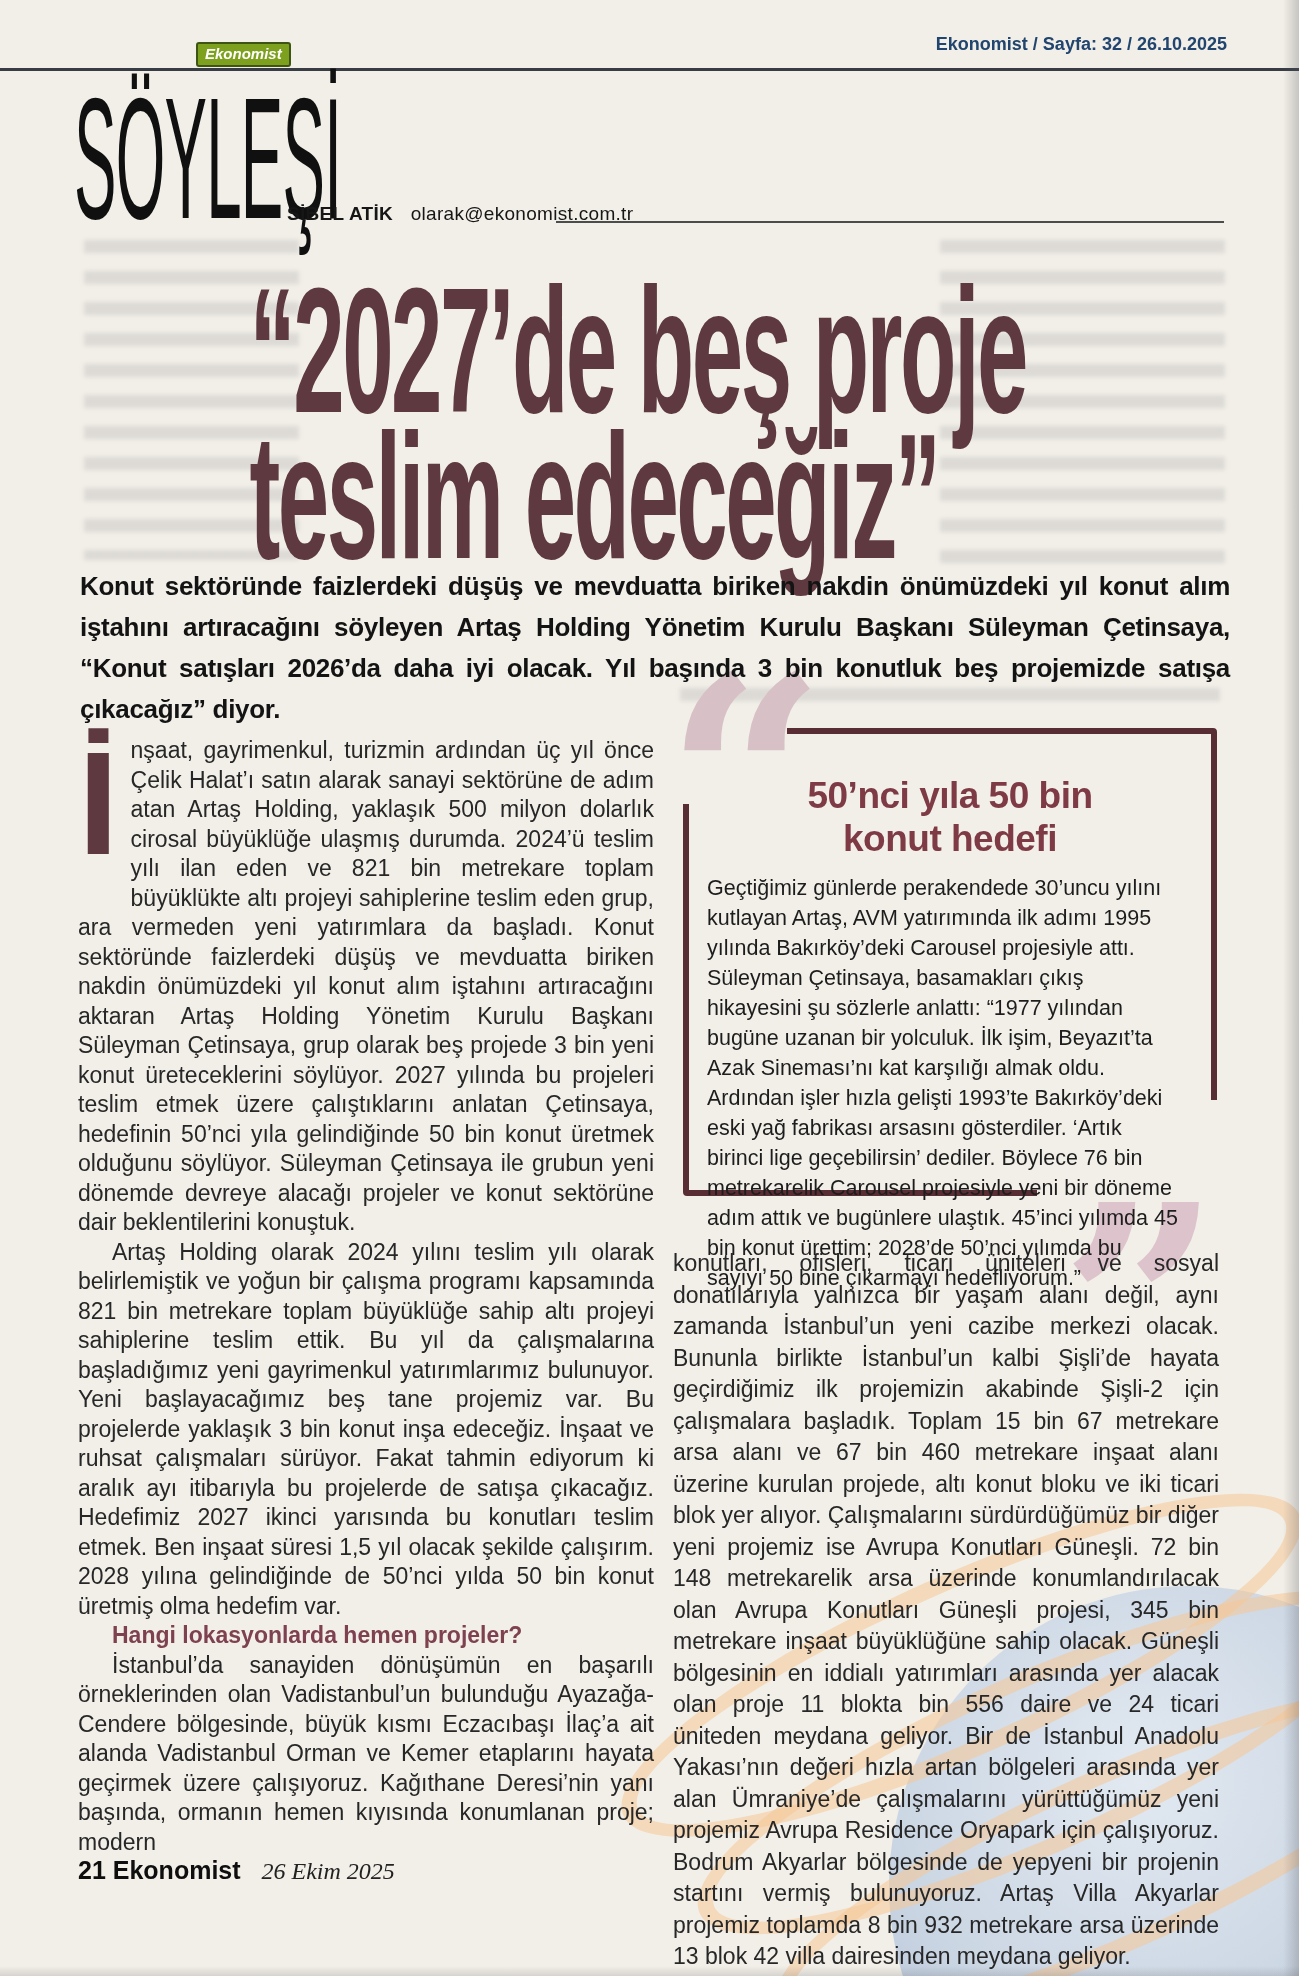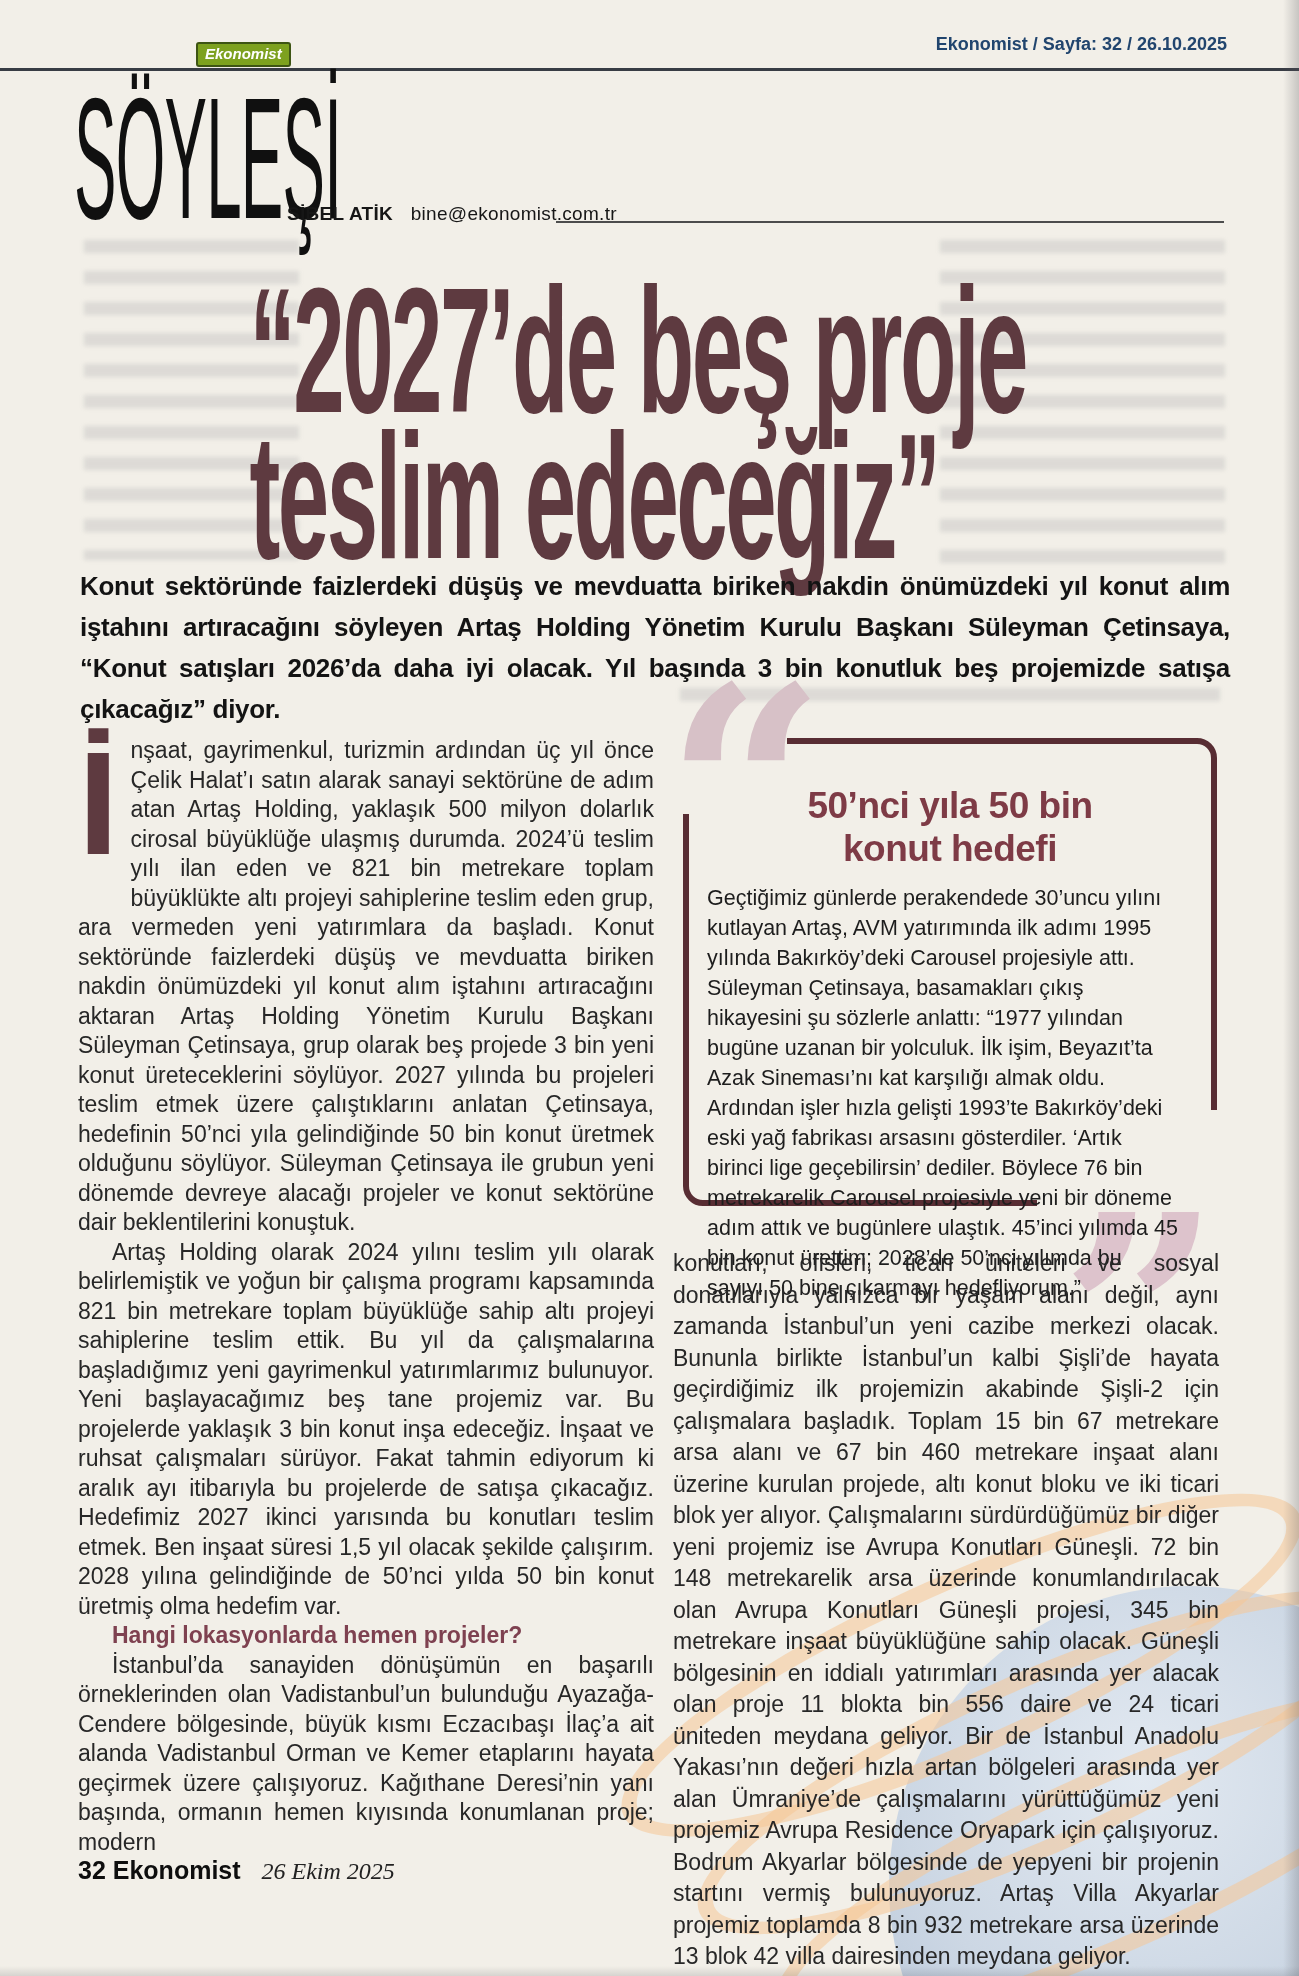--- a/index.html
+++ b/index.html
@@ -41,21 +41,21 @@
   .question{font-weight:700;color:#7e4150;}
   .dropcap{float:left;font-weight:700;color:#5e3a40;font-size:146px;line-height:112px;
         height:138px;margin:12px 12px 0 0;}
 
   .col-right{position:absolute;left:661px;top:1236px;width:570px;font-size:23px;line-height:31.5px;
         color:#272727;text-align:justify;z-index:2;}
   .col-right p{margin:12px;}
 
   
   .qbox{position:absolute;left:683px;top:728px;width:534px;height:468px;
-        border:6px solid #582d33;border-radius:20px;z-index:1;margin-top:10px;}
+        border:6px solid #582d33;border-radius:4px;z-index:1;}
   .notch-tl{position:absolute;left:-22px;top:-22px;width:120px;height:92px;background:#f2efe8;}
   .notch-br{position:absolute;right:-22px;bottom:-22px;width:196px;height:112px;background:#f2efe8;}
   .qmark{position:absolute;font-family:"DejaVu Serif",serif;font-weight:700;font-size:280px;
         line-height:0;white-space:nowrap;}
   .q-open{left:-24px;top:46px;color:#d7c1c7;}
   .q-close{right:-10px;bottom:-118px;color:#ddc3cc;}
   .qbox-title{margin:40px 10px 0;text-align:center;font-size:37px;line-height:43px;
         font-weight:700;color:#7e3b46;letter-spacing:-0.5px;position:relative;z-index:2;}
   .qbox-body{margin:13px 30px 0 18px;font-size:21.5px;line-height:30px;color:#1d1d1d;
         position:relative;z-index:2;}
@@ -103,21 +103,21 @@
   <div class="ghost" style="left:84px;top:240px;width:215px;height:320px;" data-name="print-bleed-ghost"></div>
   <div class="ghost" style="left:680px;top:688px;width:540px;height:28px;" data-name="print-bleed-ghost"></div>
 
   <div class="logo" data-name="ekonomist-logo">Ekonomist</div>
   <div class="page-info" data-name="page-info">Ekonomist / Sayfa: 32 / 26.10.2025</div>
   <div class="top-rule" data-name="header-rule"></div>
 
   <div class="section-title" data-name="section-title">SÖYLEŞİ</div>
   <div class="byline" data-name="byline">
     <span class="author" data-name="author-name">SİBEL ATİK</span>
-    <span class="email" data-name="author-email">bine@ekonomist.com.tr</span>
+    <span class="email" data-name="author-email">olarak@ekonomist.com.tr</span>
   </div>
   <div class="byline-rule" data-name="byline-rule"></div>
 
   <div class="headline" data-name="headline">
     <span class="hl" data-name="headline-line-1">“2027’de beş proje</span>
     <span class="hl" data-name="headline-line-2">teslim edeceğiz”</span>
   </div>
 
   <div class="lede" data-name="lede-paragraph">Konut sektöründe faizlerdeki düşüş ve mevduatta biriken nakdin önümüzdeki yıl konut alım iştahını artıracağını söyleyen Artaş Holding Yönetim Kurulu Başkanı Süleyman Çetinsaya, “Konut satışları 2026’da daha iyi olacak. Yıl başında 3 bin konutluk beş projemizde satışa çıkacağız” diyor.</div>
 
@@ -138,20 +138,20 @@
       <span data-name="pull-quote-title-line-2">konut hedefi</span>
     </div>
     <div class="qbox-body" data-name="pull-quote-body">Geçtiğimiz günlerde perakendede 30’uncu yılını kutlayan Artaş, AVM yatırımında ilk adımı 1995 yılında Bakırköy’deki Carousel projesiyle attı. Süleyman Çetinsaya, basamakları çıkış hikayesini şu sözlerle anlattı: “1977 yılından bugüne uzanan bir yolculuk. İlk işim, Beyazıt’ta Azak Sineması’nı kat karşılığı almak oldu. Ardından işler hızla gelişti 1993’te Bakırköy’deki eski yağ fabrikası arsasını gösterdiler. ‘Artık birinci lige geçebilirsin’ dediler. Böylece 76 bin metrekarelik Carousel projesiyle yeni bir döneme adım attık ve bugünlere ulaştık. 45’inci yılımda 45 bin konut ürettim; 2028’de 50’nci yılımda bu sayıyı 50 bine çıkarmayı hedefliyorum.”</div>
   </div>
 
   <div class="col-right" data-name="article-column-right">
     <p data-name="article-text">konutları, ofisleri, ticari üniteleri ve sosyal donatılarıyla yalnızca bir yaşam alanı değil, aynı zamanda İstanbul’un yeni cazibe merkezi olacak. Bununla birlikte İstanbul’un kalbi Şişli’de hayata geçirdiğimiz ilk projemizin akabinde Şişli-2 için çalışmalara başladık. Toplam 15 bin 67 metrekare arsa alanı ve 67 bin 460 metrekare inşaat alanı üzerine kurulan projede, altı konut bloku ve iki ticari blok yer alıyor. Çalışmalarını sürdürdüğümüz bir diğer yeni projemiz ise Avrupa Konutları Güneşli. 72 bin 148 metrekarelik arsa üzerinde konumlandırılacak olan Avrupa Konutları Güneşli projesi, 345 bin metrekare inşaat büyüklüğüne sahip olacak. Güneşli bölgesinin en iddialı yatırımları arasında yer alacak olan proje 11 blokta bin 556 daire ve 24 ticari üniteden meydana geliyor. Bir de İstanbul Anadolu Yakası’nın değeri hızla artan bölgeleri arasında yer alan Ümraniye’de çalışmalarını yürüttüğümüz yeni projemiz Avrupa Residence Oryapark için çalışıyoruz. Bodrum Akyarlar bölgesinde de yepyeni bir projenin startını vermiş bulunuyoruz. Artaş Villa Akyarlar projemiz toplamda 8 bin 932 metrekare arsa üzerinde 13 blok 42 villa dairesinden meydana geliyor.</p>
   </div>
 
   <div class="footer" data-name="page-footer">
-    <b data-name="page-number">32</b>
+    <b data-name="page-number">21</b>
     <b data-name="magazine-name">Ekonomist</b>
     <span class="date" data-name="issue-date">26 Ekim 2025</span>
   </div>
 
   <div class="edge-r" data-name="scan-edge-shadow"></div>
   <div class="edge-b" data-name="scan-edge-shadow"></div>
 </div>
 
 </body></html>

